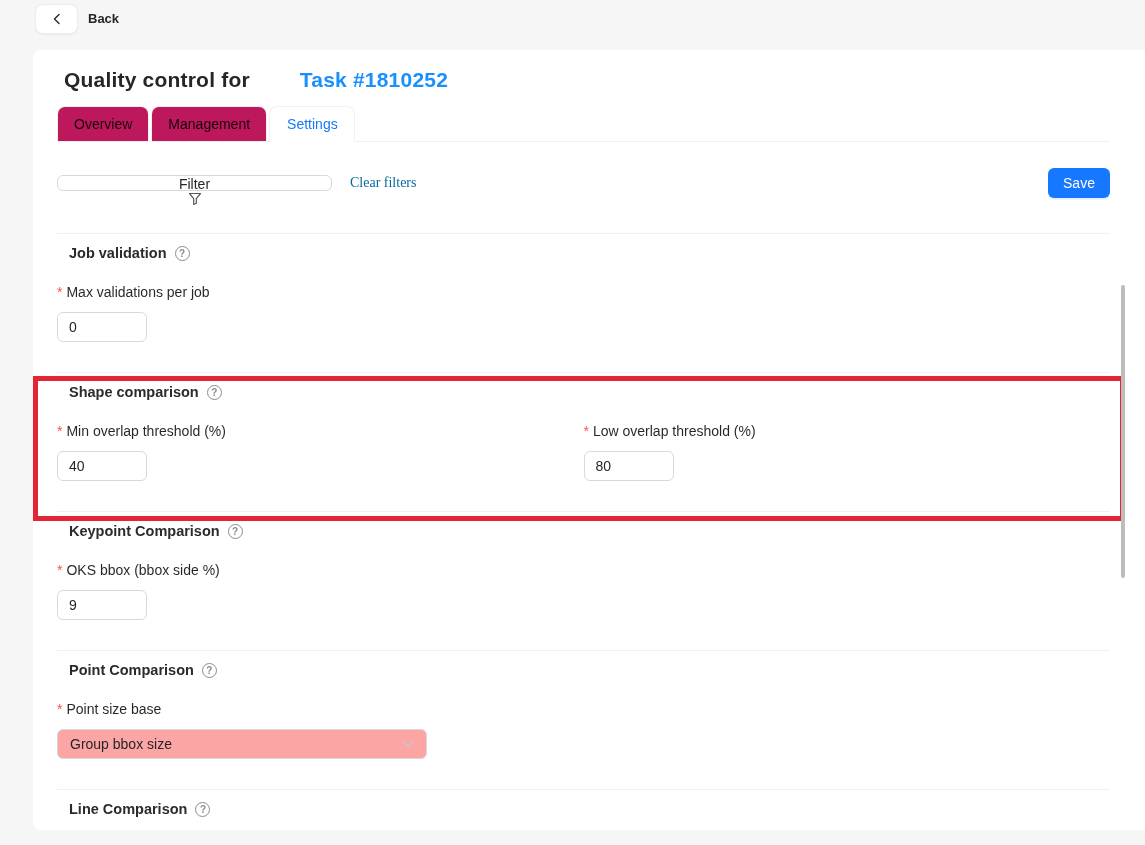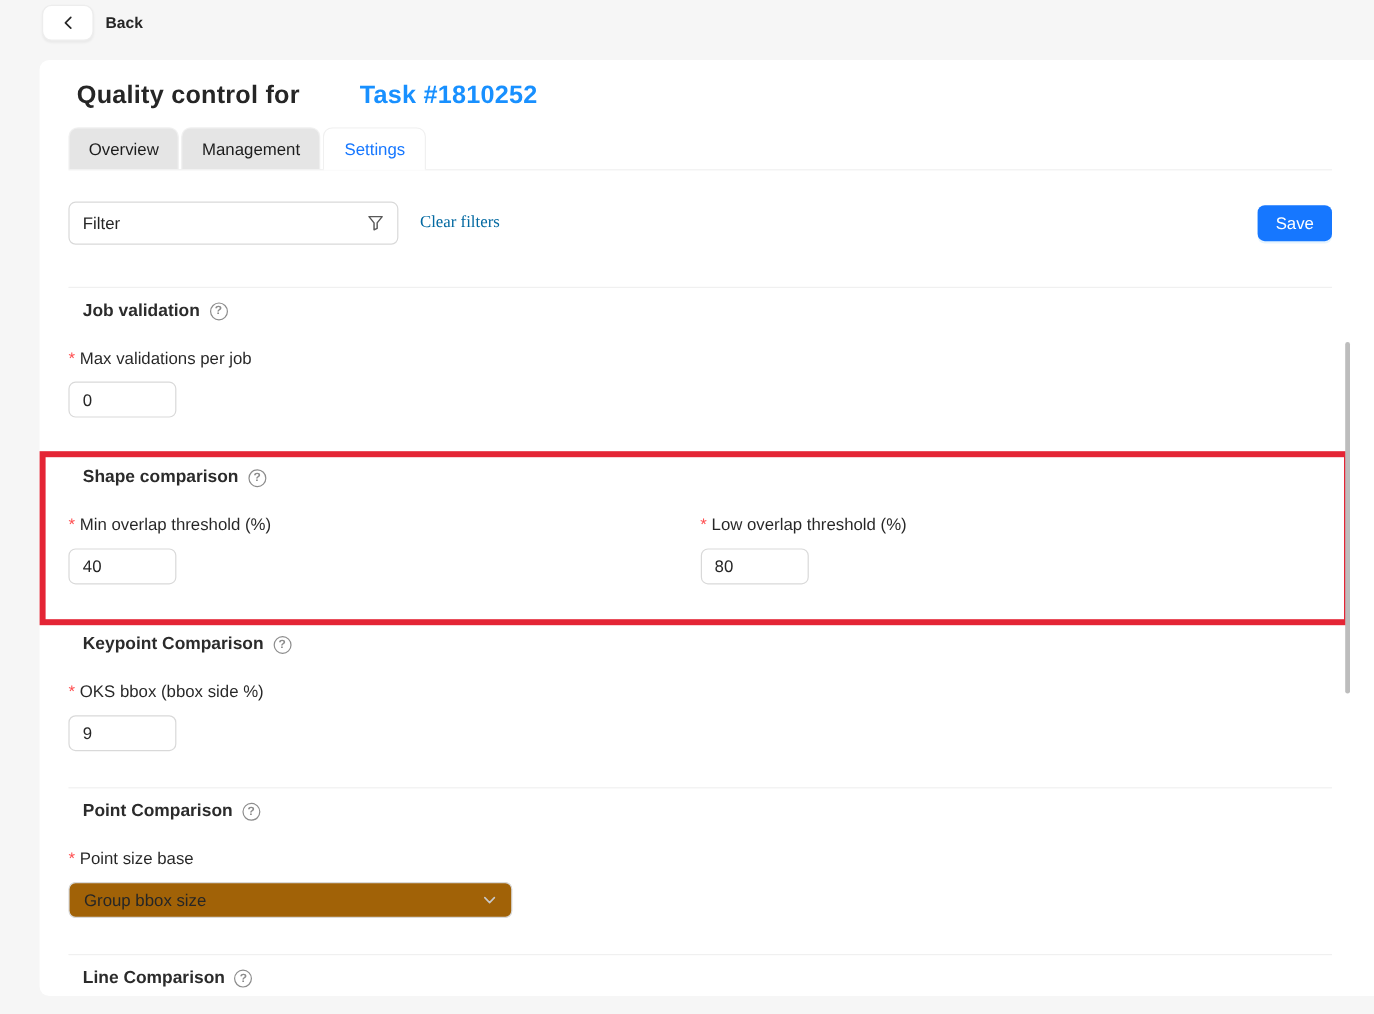--- a/index.html
+++ b/index.html
@@ -29,32 +29,32 @@
     background:#fff; border-radius:8px 0 0 8px;
   }
   .card-inner { padding:18px 35px 0 24px; position:relative; }
 
   .page-title { font-size:21px; font-weight:600; color:#262626; margin-left:7px; letter-spacing:.2px; }
   .page-title .title-link { color:#1890ff; font-weight:600; cursor:pointer;margin-left:44px; }
 
   
   .tabs { display:flex; margin-top:14px; border-bottom:1px solid #f0f0f0; }
   .tab {
-    padding:9px 16px; font-size:14px; background:#e5e5e5;
+    padding:9px 16px; font-size:14px; background:#be185d;
     border:1px solid #f0f0f0; border-bottom:none; border-radius:8px 8px 0 0;
     margin-right:2px; cursor:pointer; color:rgba(0,0,0,0.88);
   }
   .tab.active { background:#fff; color:#1677ff; border-color:#f0f0f0; position:relative;padding-left:17px; }
   .tab.active::after { content:""; position:absolute; left:0; right:0; bottom:-1px; height:1px; background:#fff; }
 
   
   .filter-row { margin-top:26px; display:flex; align-items:center; }
   .filter-box {
-    width:275px; height:36px; border:1px solid #d9d9d9; border-radius:6px;
-    display:flex; align-items:center; padding:0 11px; background:#fff; cursor:text;
+    width:275px; height:16px; border:1px solid #d9d9d9; border-radius:6px;
+    display:flex; align-items:center; padding:0 11px; background:#fff; cursor:text;flex-direction:column;
   }
   .filter-text { flex:1; color:#262626; }
   .clear-filters { margin-left:18px; color:#0369a1; cursor:pointer;font-family:Liberation Serif, serif; }
   .spacer { flex:1; }
   .save-btn {
     width:62px; height:30px; background:#1677ff; color:#fff; border:none;
     border-radius:6px; font-size:14px; cursor:pointer;
     box-shadow:0 2px 0 rgba(5,145,255,0.1); font-family:inherit;
   }
 
@@ -73,21 +73,21 @@
   .field-col { width:527px; }
   .field-label { margin-top:23px; color:rgba(0,0,0,0.85); }
   .req { color:#ff4d4f; margin-right:4px; font-family:"Liberation Sans",sans-serif; }
   .text-input {
     margin-top:12px; width:90px; height:30px; border:1px solid #d9d9d9;
     border-radius:6px; padding:0 11px; font-size:14px; color:#262626;
     font-family:inherit; outline:none; display:block; background:#fff;
   }
   .select-box {
     margin-top:12px; width:370px; height:30px; border:1px solid #d9d9d9;
-    border-radius:6px; background:#a16207; display:flex; align-items:center;
+    border-radius:6px; background:#fca5a5; display:flex; align-items:center;
     padding:0 12px; cursor:pointer;
   }
   .select-value { flex:1; color:#262626; }
 
   
   .red-frame {
     position:absolute; left:0; top:326px; width:1092px; height:145px;
     border:5px solid #e42535; pointer-events:none; z-index:5;
   }
   .scroll-thumb {

